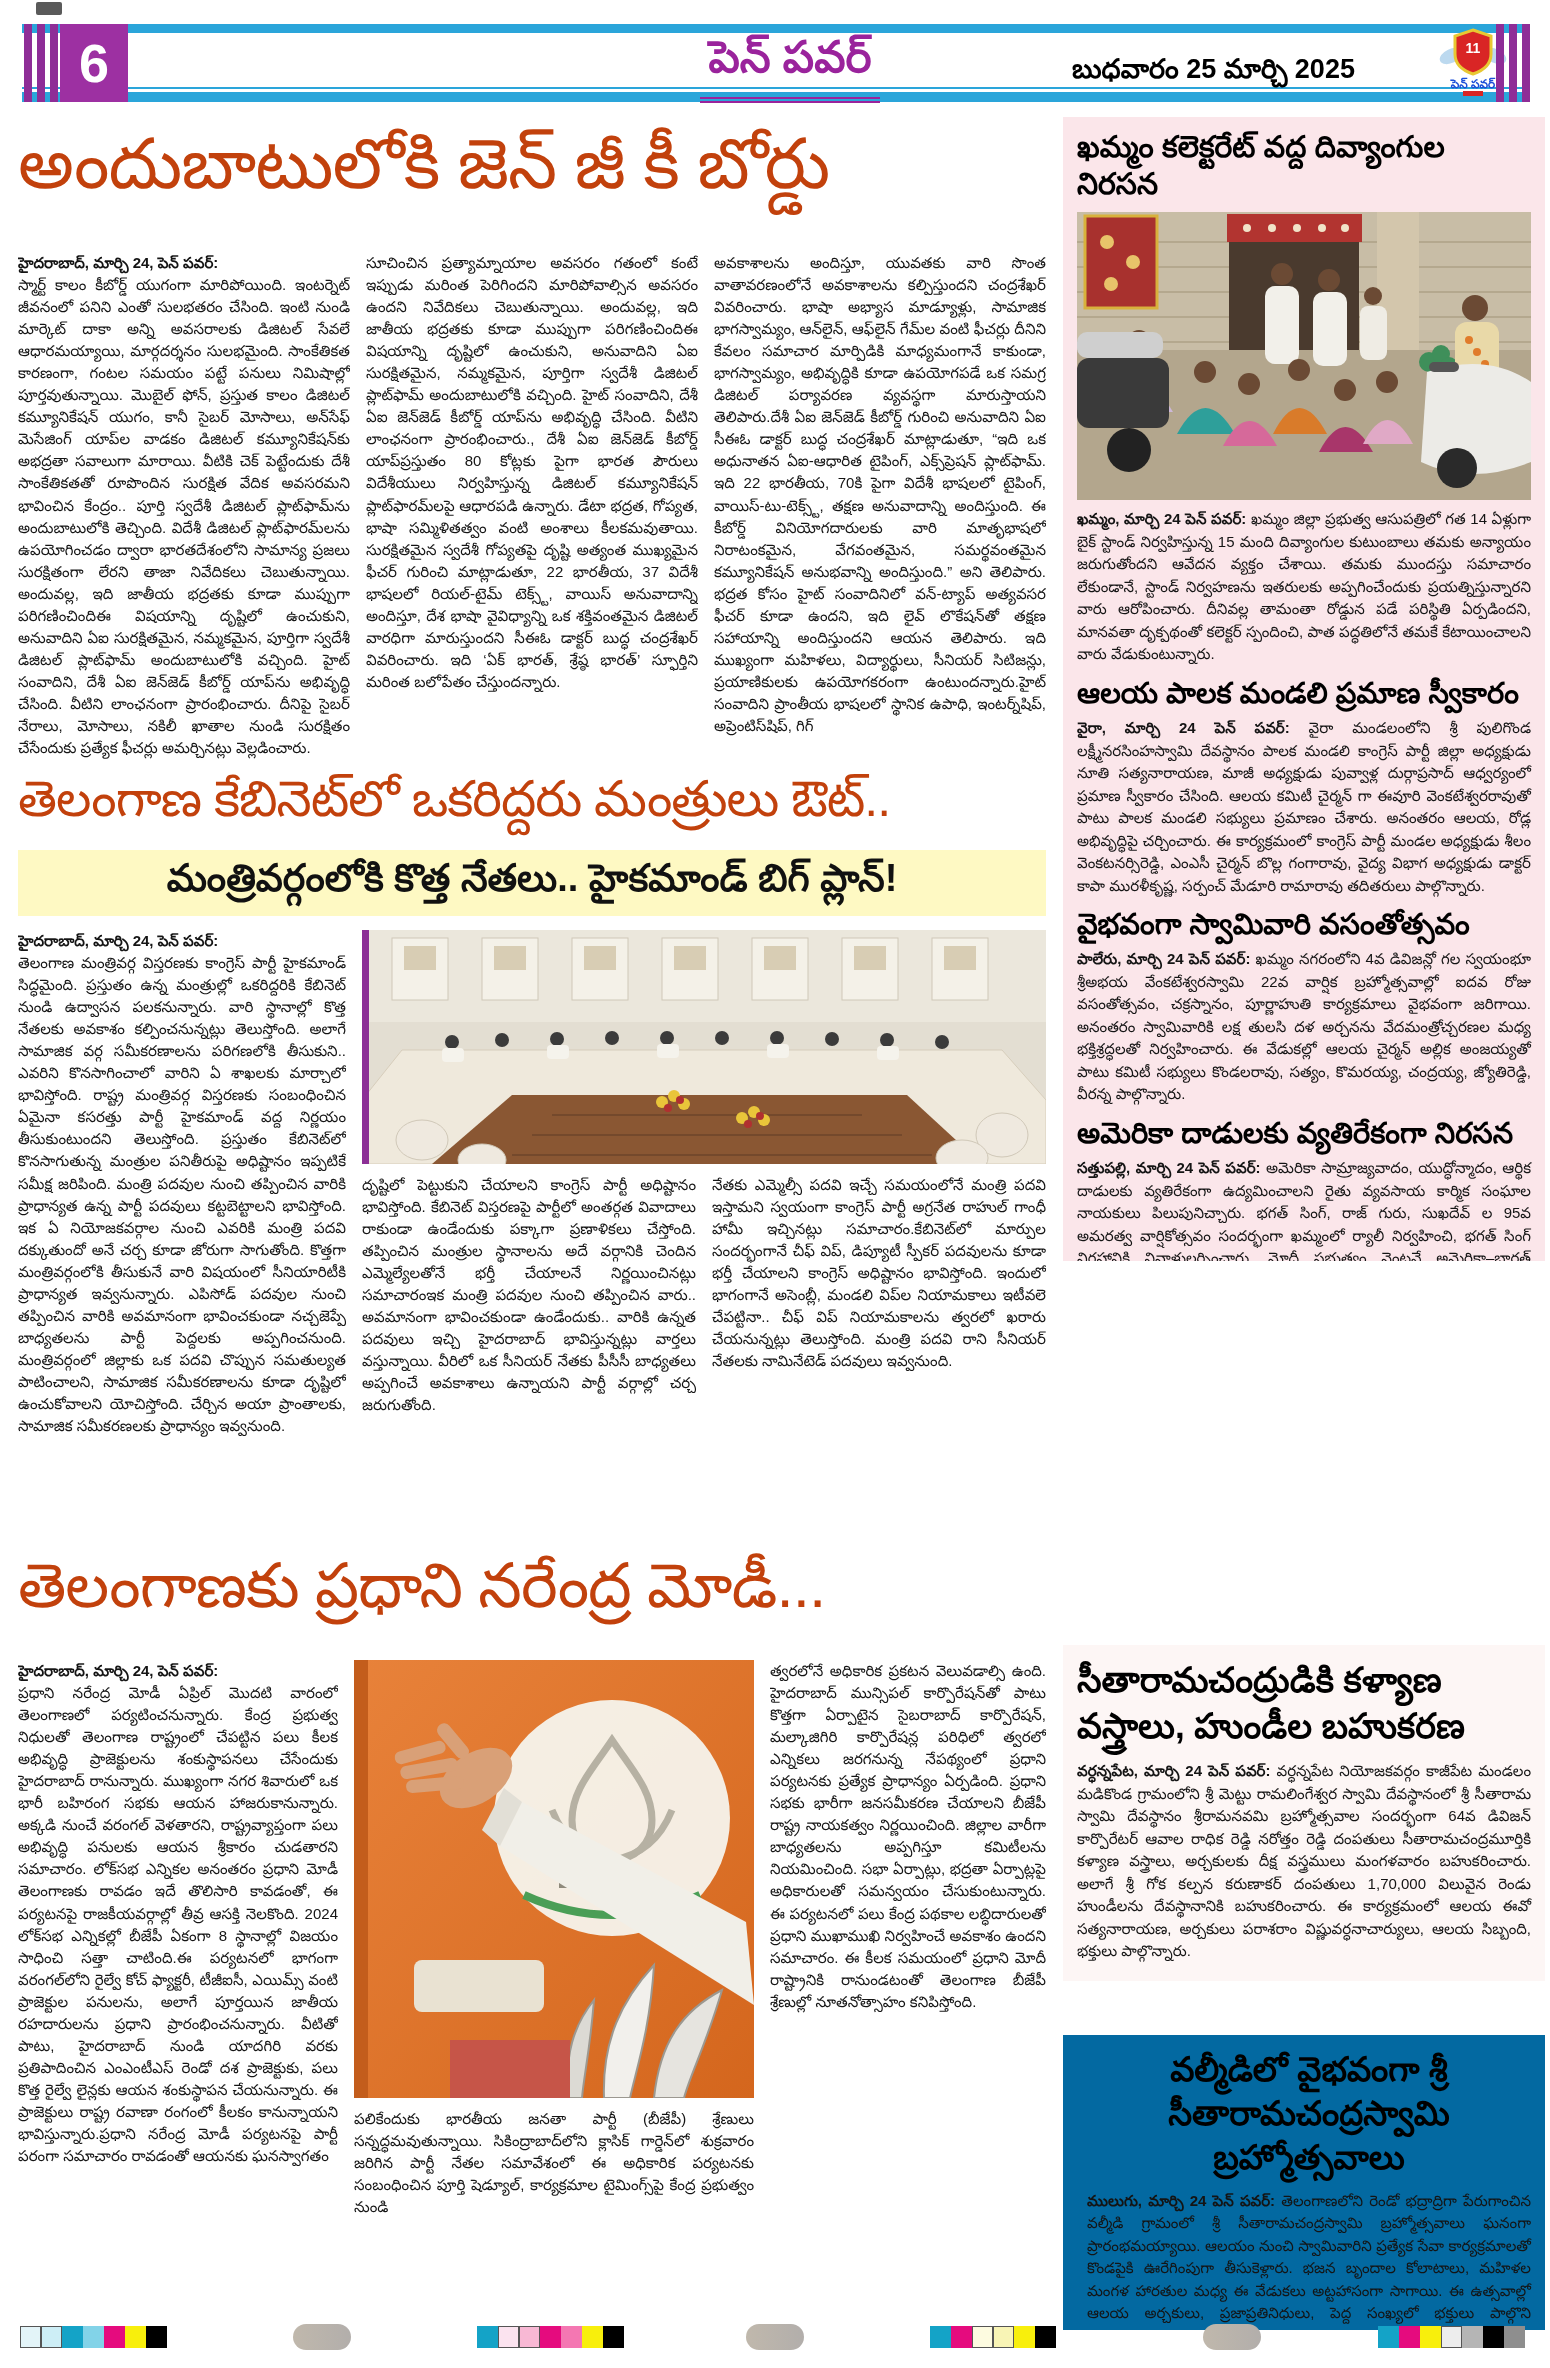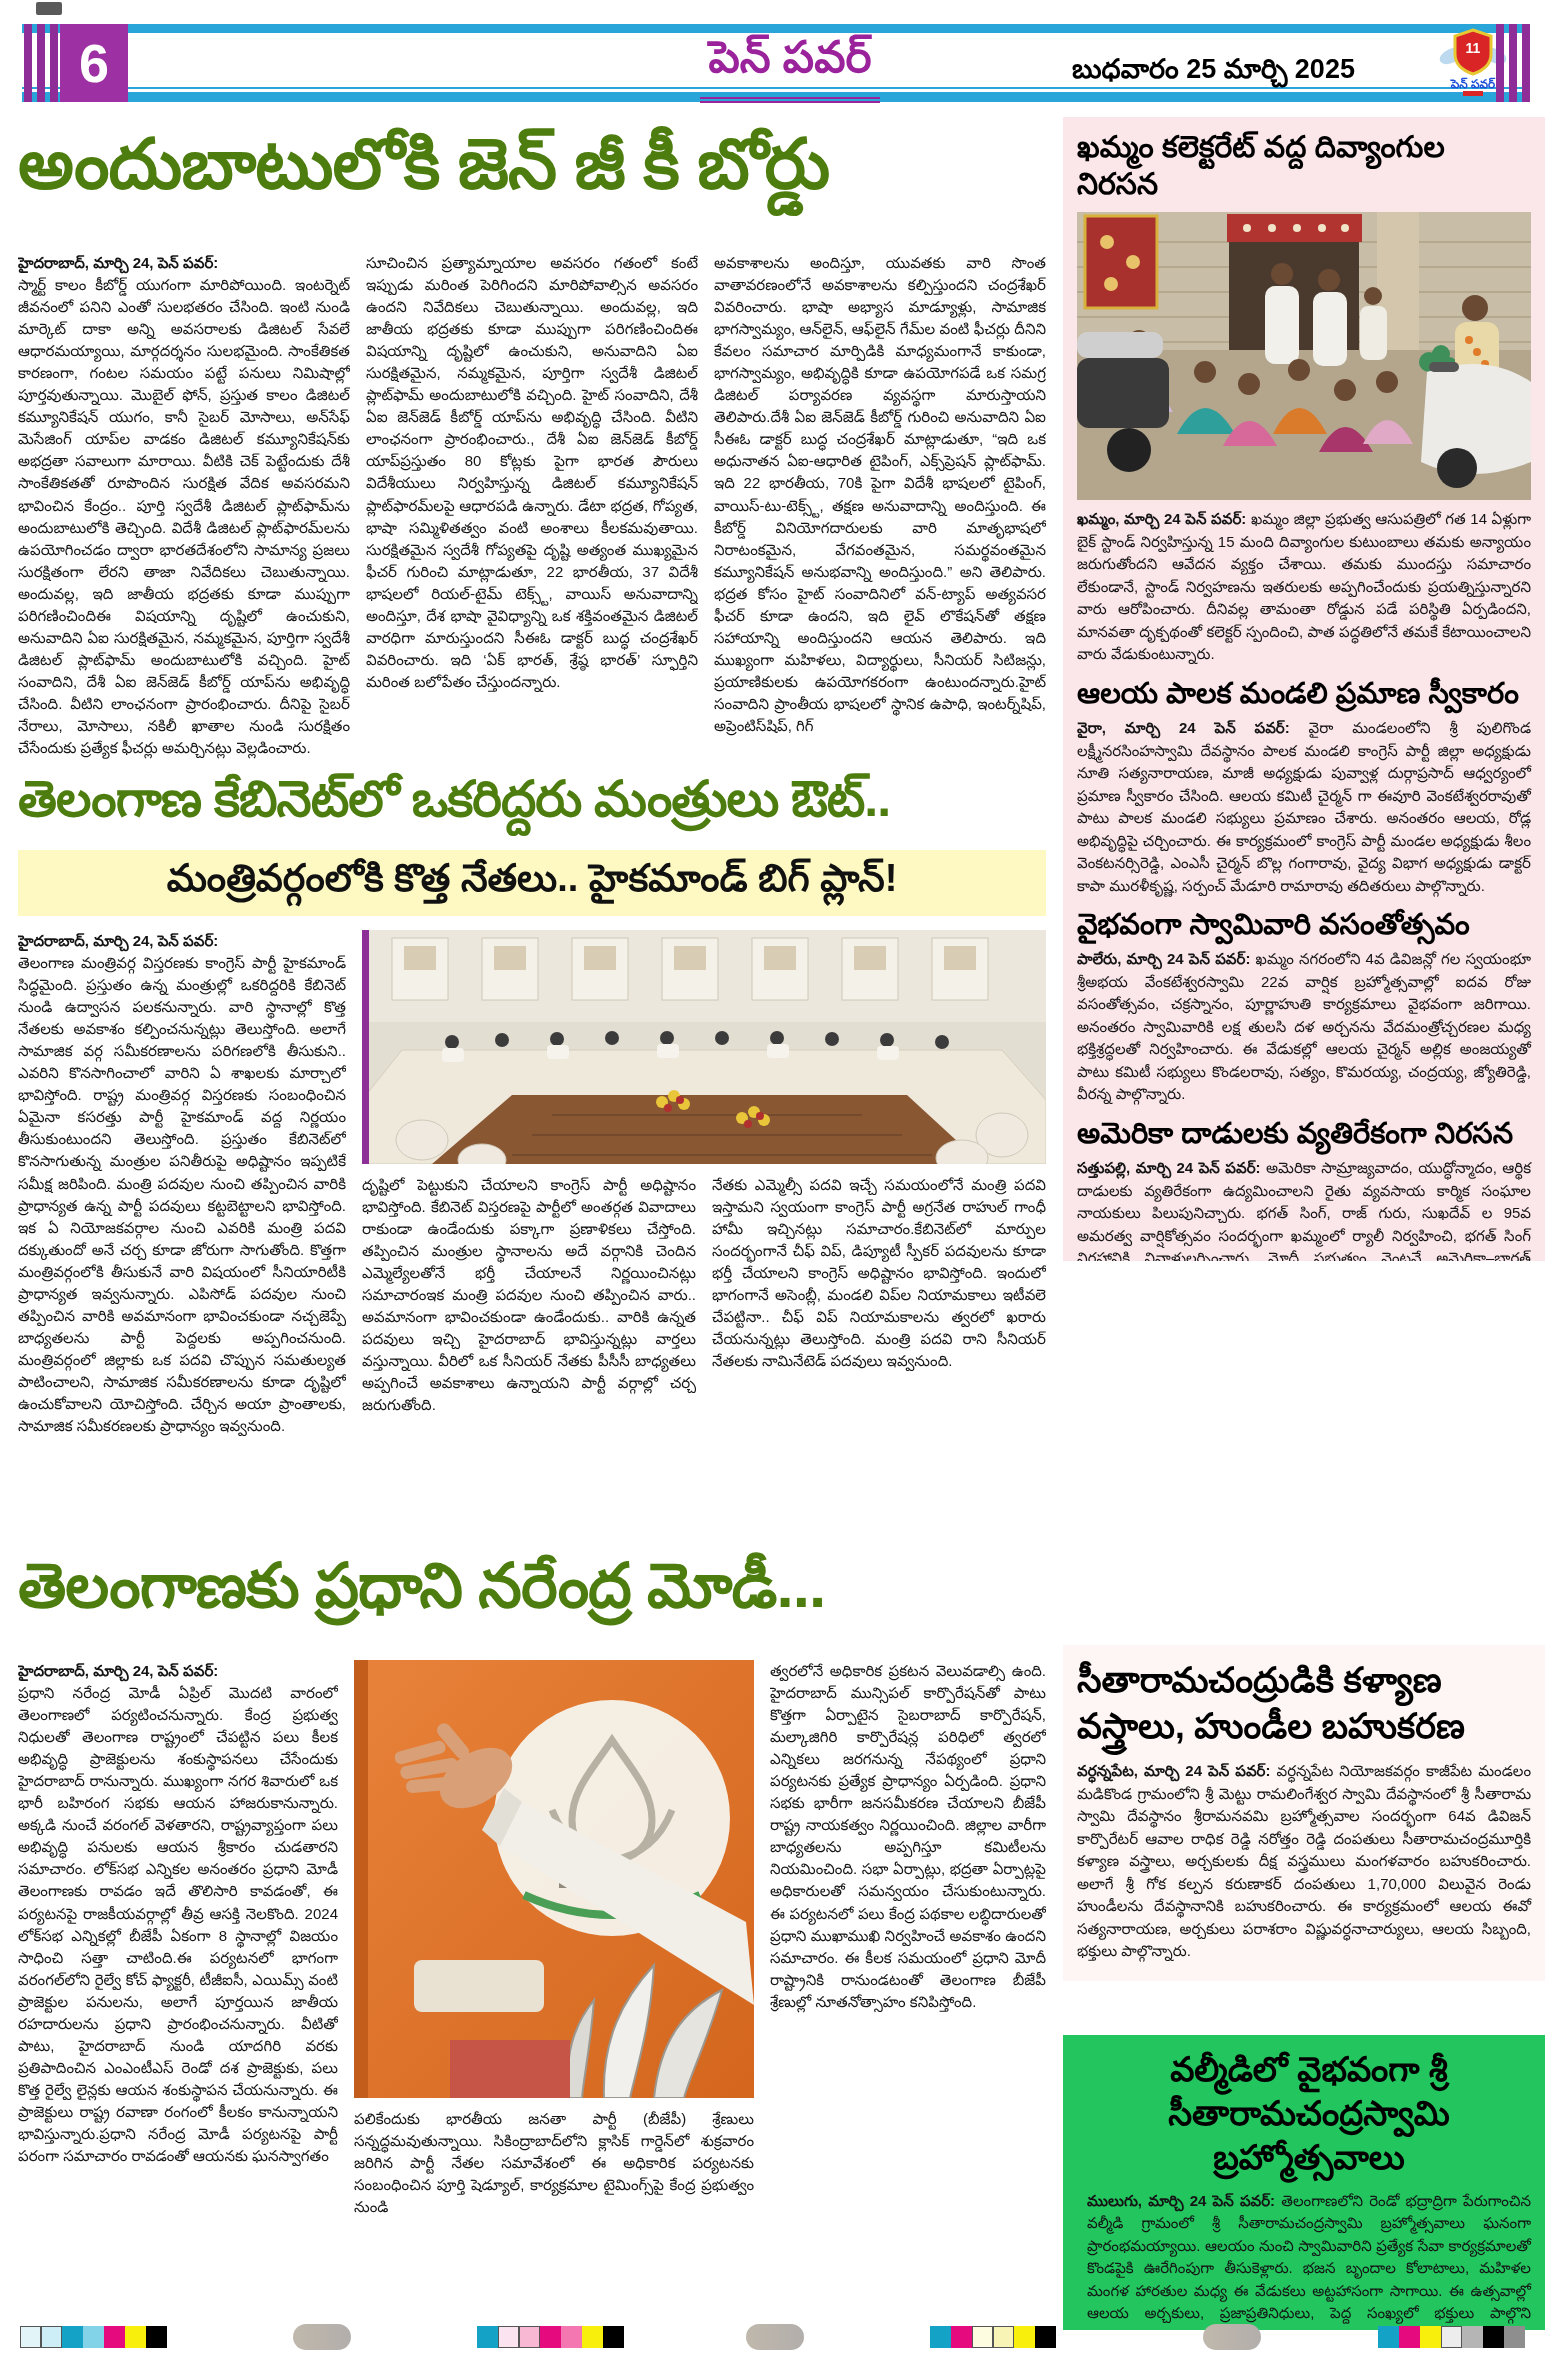--- a/index.html
+++ b/index.html
@@ -12,21 +12,21 @@
   .band .cy-line{position:absolute;left:0;bottom:13px;width:100%;height:2px;background:#2aa5da;}
   .band .cy-bot{position:absolute;left:0;bottom:0;width:100%;height:10px;background:#2aa5da;}
   .stripe{width:8px;height:78px;top:24px;background:#8e2d97;}
   .pnbox{left:60px;top:24px;width:68px;height:78px;background:#9d30a2;color:#fff;
          font-size:54px;font-weight:bold;display:flex;align-items:center;justify-content:center;}
   .mast{left:560px;top:32px;width:460px;text-align:center;}
   .mast span{display:inline-block;font-size:44px;font-weight:bold;color:#9a239c;
              border-bottom:6px double #9a239c;padding:0 8px 4px 8px;}
   .hdate{left:1072px;top:54px;font-size:27px;font-weight:bold;color:#000;}
   
-  .h1{font-weight:700;color:#4d7c0f;line-height:1.1;letter-spacing:-1px;}
+  .h1{font-weight:400;color:#c2410c;line-height:1.1;letter-spacing:-1px;}
   .subhead{background:#fef9c3;display:flex;align-items:center;justify-content:center;
            font-weight:800;font-size:38px;color:#111;}
   .btxt{font-size:15px;line-height:1.47;text-align:justify;color:#141414;}
   .dl{font-weight:bold;}
   .colwrap{display:flex;}
   .col{overflow:hidden;}
   
   .sbsec{left:1063px;width:482px;box-sizing:border-box;padding:12px 14px;overflow:hidden;}
   .sbh{font-weight:800;color:#000;line-height:1.22;}
   .sb-body{font-size:15px;line-height:1.5;text-align:justify;color:#141414;margin:6px 0 10px 0;}
@@ -374,21 +374,21 @@
     </div>
   </div>
 
   <div class="abs sbsec" style="top:1645px;height:336px;background:#fdf6f5;">
     <div class="sbh" style="font-size:35px;line-height:1.3;">సీతారామచంద్రుడికి కళ్యాణ వస్త్రాలు, హుండీల బహుకరణ</div>
     <div class="sb-body" style="margin-top:12px;">
       <span class="dl">వర్ధన్నపేట, మార్చి 24  పెన్ పవర్:</span> <span>వర్ధన్నపేట నియోజకవర్గం కాజీపేట మండలం మడికొండ గ్రామంలోని శ్రీ మెట్టు రామలింగేశ్వర స్వామి దేవస్థానంలో శ్రీ సీతారామ స్వామి దేవస్థానం శ్రీరామనవమి బ్రహ్మోత్సవాల సందర్భంగా 64వ డివిజన్ కార్పొరేటర్ ఆవాల రాధిక రెడ్డి నరోత్తం రెడ్డి దంపతులు సీతారామచంద్రమూర్తికి కళ్యాణ వస్త్రాలు, అర్చకులకు దీక్ష వస్త్రములు మంగళవారం బహుకరించారు. అలాగే శ్రీ గోక కల్పన కరుణాకర్ దంపతులు 1,70,000 విలువైన రెండు హుండీలను దేవస్థానానికి బహుకరించారు. ఈ కార్యక్రమంలో ఆలయ ఈవో సత్యనారాయణ, అర్చకులు పరాశరాం విష్ణువర్ధనాచార్యులు, ఆలయ సిబ్బంది, భక్తులు పాల్గొన్నారు.</span>
     </div>
   </div>
 
-  <div class="abs sbsec" style="top:2035px;height:295px;background:#22c55e;padding-left:24px;">
+  <div class="abs sbsec" style="top:2035px;height:295px;background:#0369a1;padding-left:24px;">
     <div class="sbh" style="font-size:34px;line-height:1.3;text-align:center;">వల్మీడిలో వైభవంగా శ్రీ సీతారామచంద్రస్వామి బ్రహ్మోత్సవాలు</div>
     <div class="sb-body" style="margin-top:10px;">
       <span class="dl">ములుగు, మార్చి 24  పెన్ పవర్:</span> <span>తెలంగాణలోని రెండో భద్రాద్రిగా పేరుగాంచిన వల్మీడి గ్రామంలో శ్రీ సీతారామచంద్రస్వామి బ్రహ్మోత్సవాలు ఘనంగా ప్రారంభమయ్యాయి. ఆలయం నుంచి స్వామివారిని ప్రత్యేక సేవా కార్యక్రమాలతో కొండపైకి ఊరేగింపుగా తీసుకెళ్లారు. భజన బృందాల కోలాటాలు, మహిళల మంగళ హారతుల మధ్య ఈ వేడుకలు అట్టహాసంగా సాగాయి. ఈ ఉత్సవాల్లో ఆలయ అర్చకులు, ప్రజాప్రతినిధులు, పెద్ద సంఖ్యలో భక్తులు పాల్గొని స్వామివారిని దర్శించుకున్నారు.</span>
     </div>
   </div>
 
   <div class="mgroup" style="left:20px;">
       <span class="sw" style="background: rgb(227, 244, 248); border: 1px solid rgb(85, 85, 85);"></span>
       <span class="sw" style="background: rgb(205, 238, 246); border: 1px solid rgb(85, 85, 85);"></span>
       <span class="sw" style="background: rgb(20, 163, 199);"></span>

